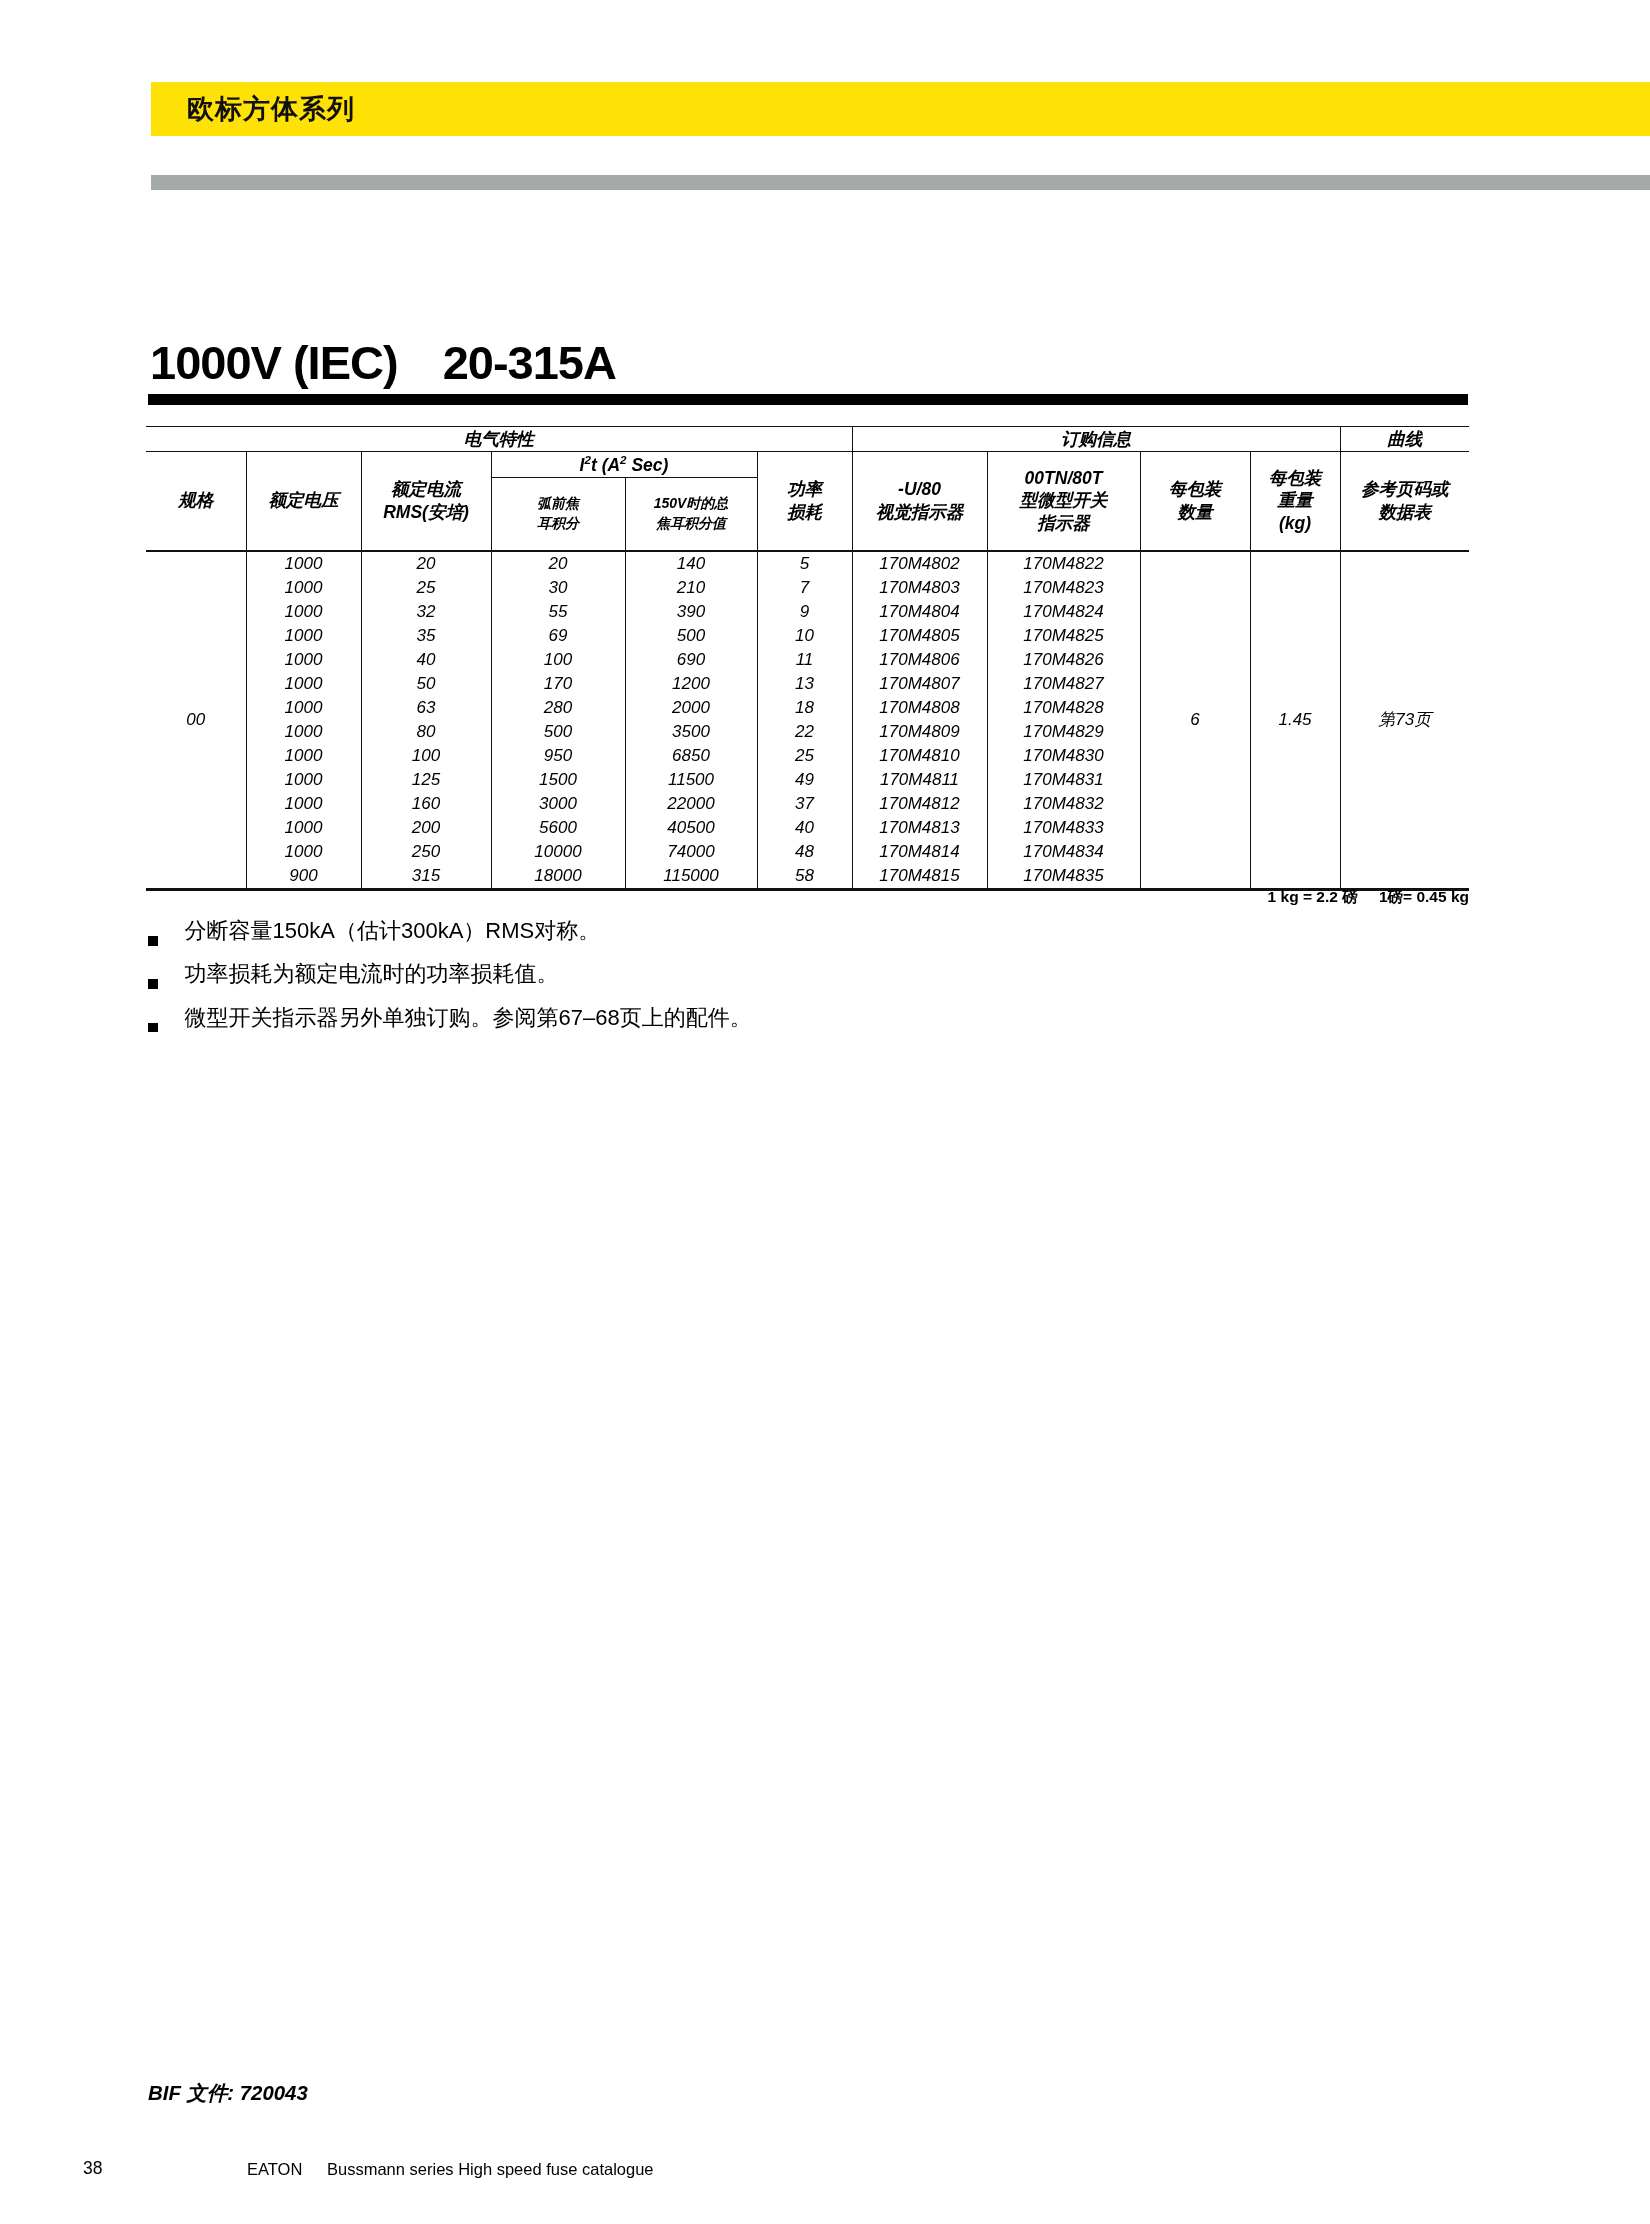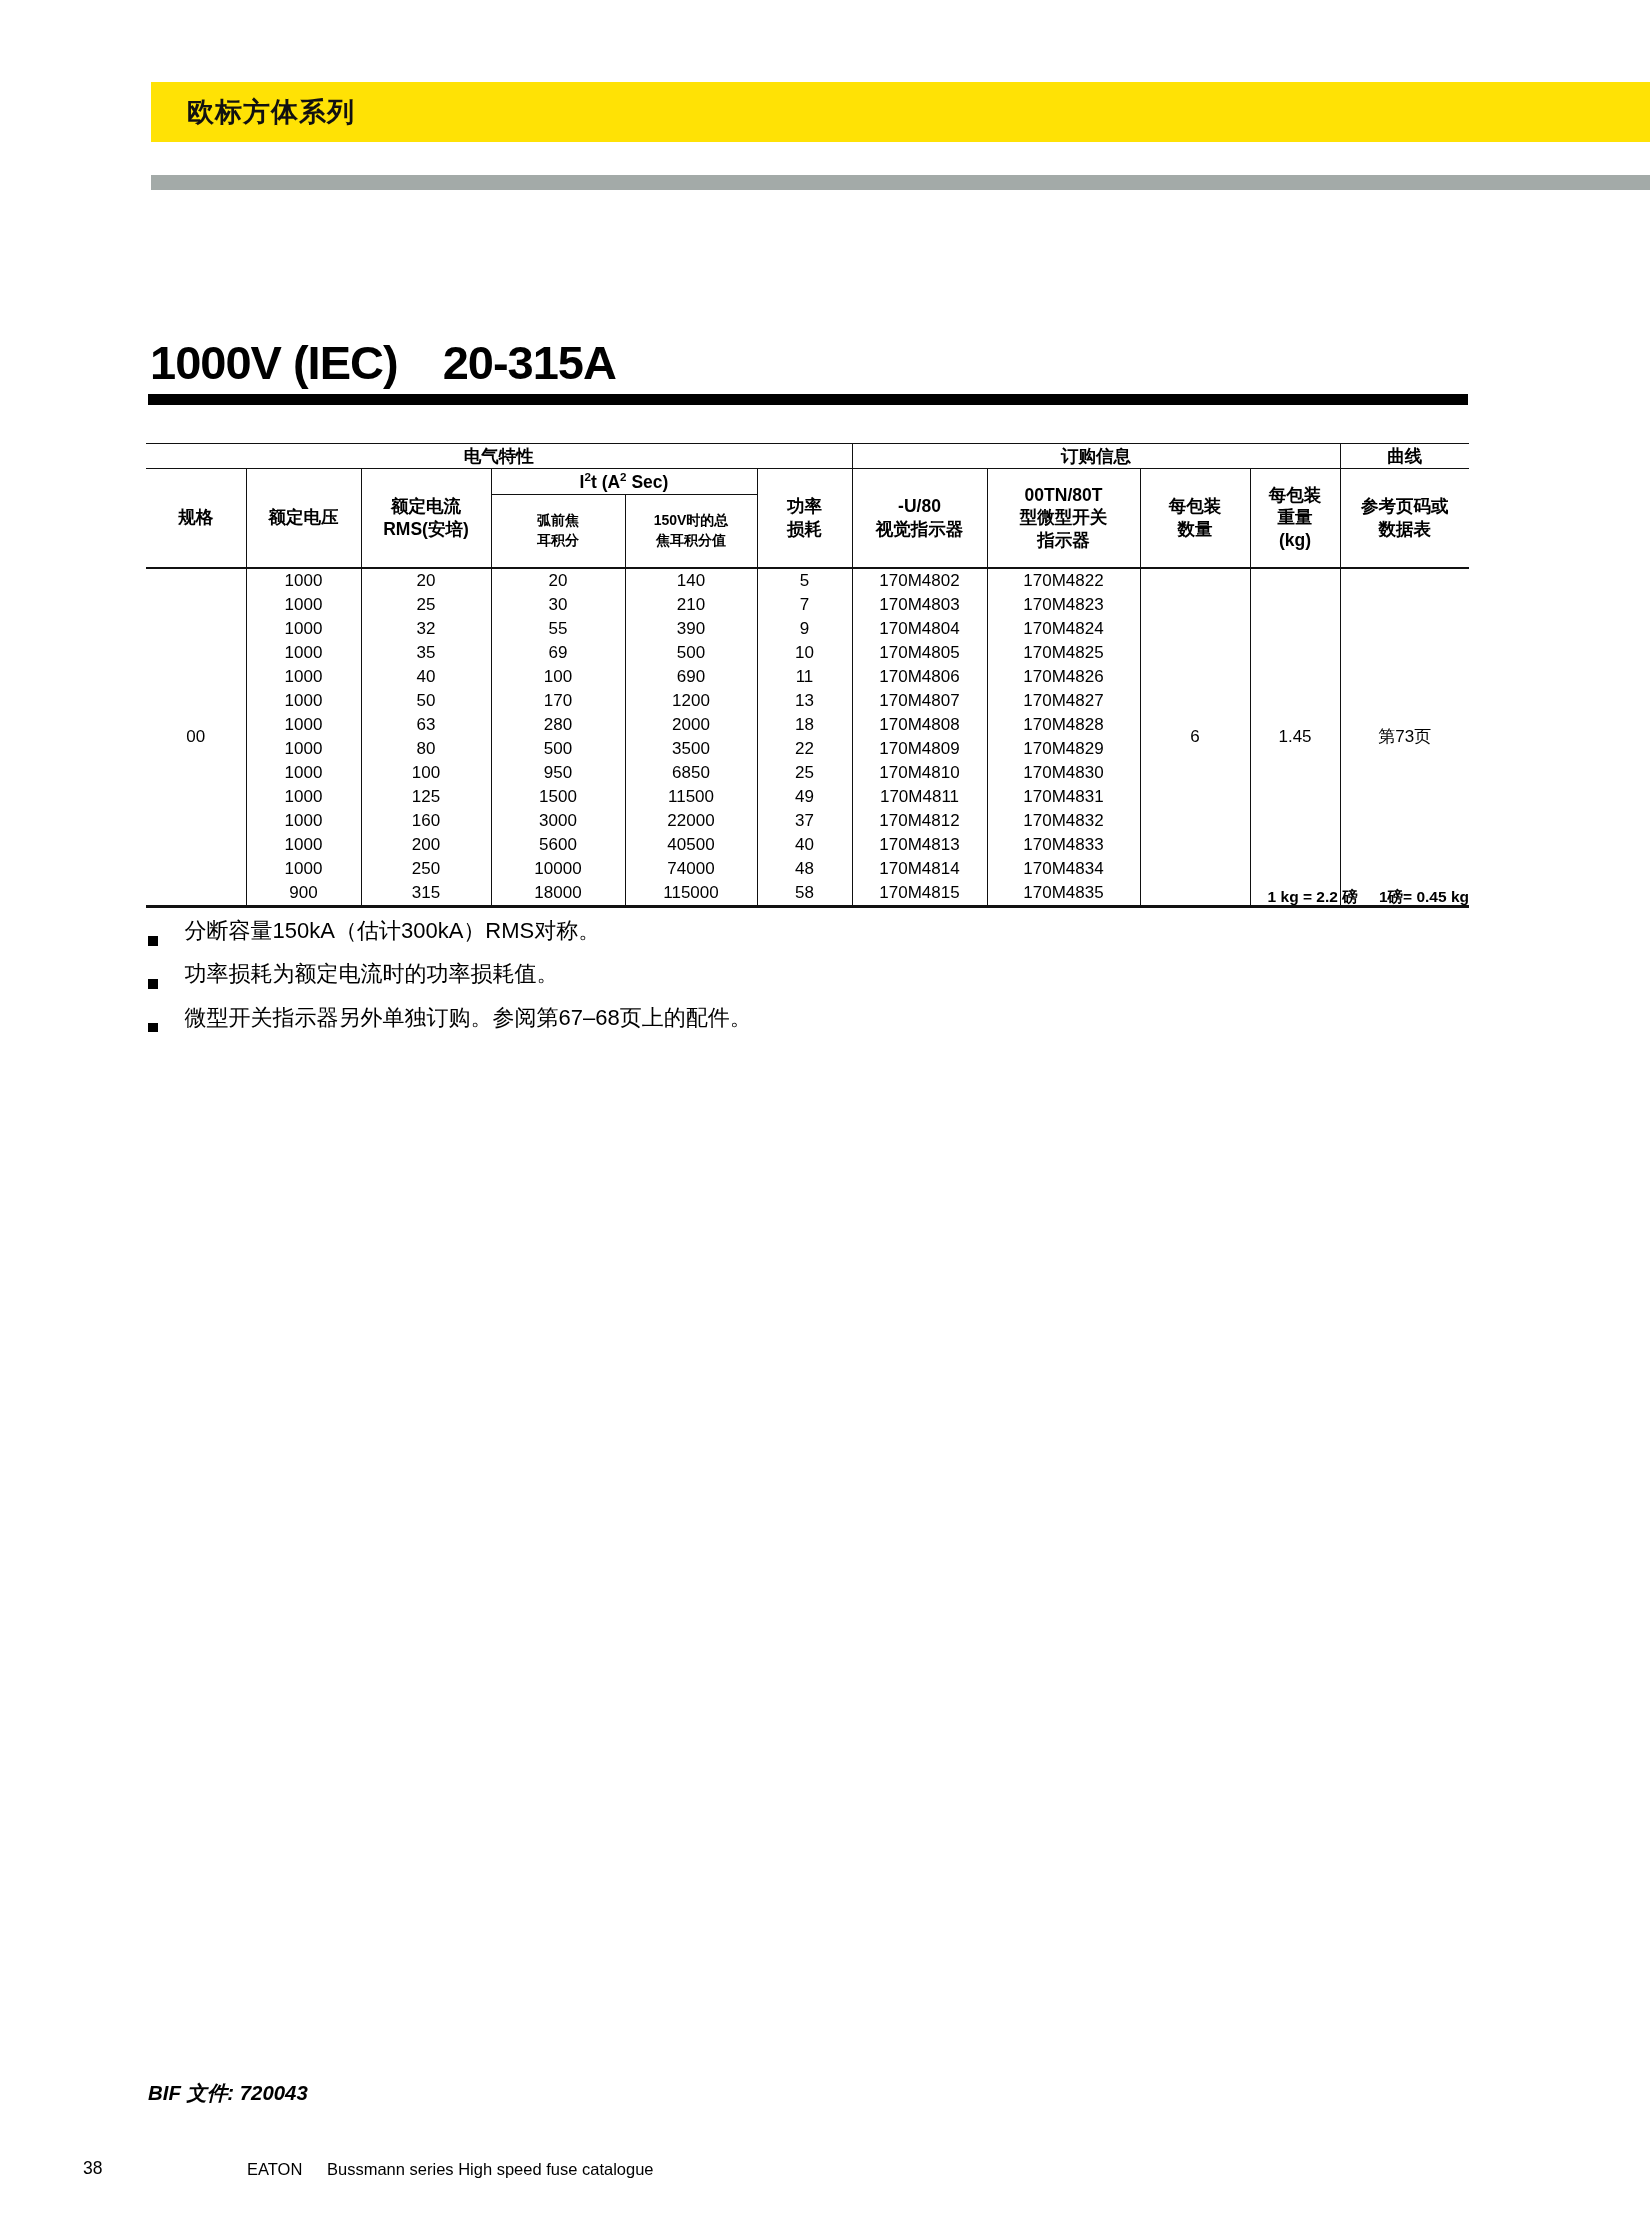--- a/index.html
+++ b/index.html
@@ -2,32 +2,32 @@
 <html><head>
 <meta charset="utf-8">
 <style>
   html,body{margin:0;padding:0;background:#e8e8e8;}
   .page{
     position:relative;width:1651px;height:2224px;background:#ffffff;
     font-family:"Liberation Sans","DejaVu Sans",sans-serif;color:#000;
     overflow:hidden;margin:0 auto;
   }
   
-  .banner{position:absolute;left:151px;right:0;top:82px;height:60px;background:#ffe205;
+  .banner{position:absolute;left:151px;right:0;top:82px;height:54px;background:#ffe205;
     display:flex;align-items:center;}
   .banner .btxt{padding-left:36px;font-size:27px;font-weight:bold;color:#111;letter-spacing:1px;}
   
   .graybar{position:absolute;left:151px;right:0;top:175px;height:14.6px;background:#a3aaa8;}
   
   .subtitle{position:absolute;left:148px;top:276px;font-size:30px;font-weight:bold;letter-spacing:0.5px;white-space:pre;}
   .maintitle{position:absolute;left:150px;top:335px;font-size:47px;font-weight:bold;letter-spacing:-1px;white-space:pre;}
   .maintitle .gap{display:inline-block;width:45px;}
   .titlerule{position:absolute;left:148px;top:394px;width:1320px;height:10.7px;background:#000;}
   
-  table.spec{position:absolute;left:146px;top:443px;width:1323px;border-collapse:collapse;table-layout:fixed;}
+  table.spec{position:absolute;left:146px;top:426px;width:1323px;border-collapse:collapse;table-layout:fixed;font-style:italic;}
   table.spec td{border-left:1.9px solid #111;border-right:1.9px solid #111;padding:0;text-align:center;vertical-align:middle;}
   td.no-l{border-left:none!important;}
   td.no-r{border-right:none!important;}
   tr.band td{border-top:1.9px solid #111;border-bottom:1.9px solid #111;height:24px;
     font-size:17.5px;font-weight:bold;}
   tr.h1 td{border-bottom:2.9px solid #111;font-size:17.5px;font-weight:bold;white-space:pre-line;line-height:1.3;}
   tr.h1 td.grp{border-bottom:1.9px solid #111;height:23px;font-size:17.5px;}
   tr.h2 td{border-bottom:2.9px solid #111;height:72px;font-size:14px;font-weight:bold;white-space:pre-line;line-height:1.4;}
   tr.dr td{border-top:none;border-bottom:none;height:24px;font-size:17px;}
   td.mg{border-bottom:3.9px solid #111!important;font-size:17px;}

